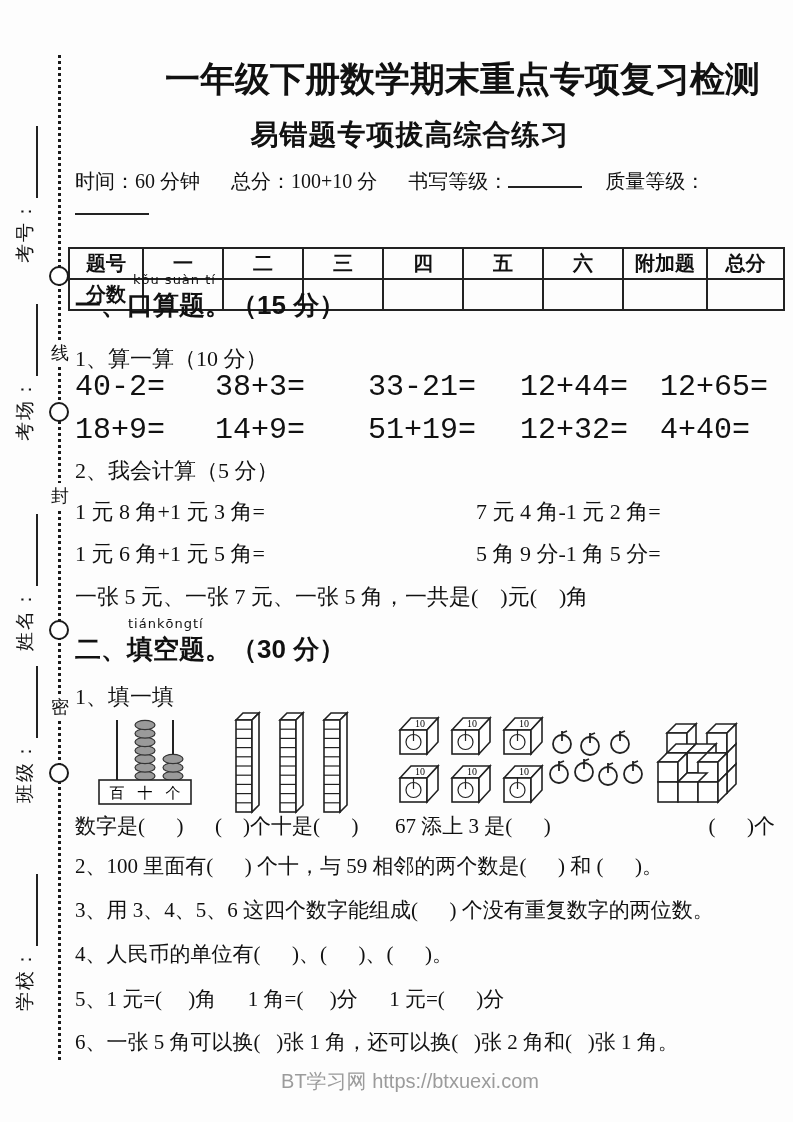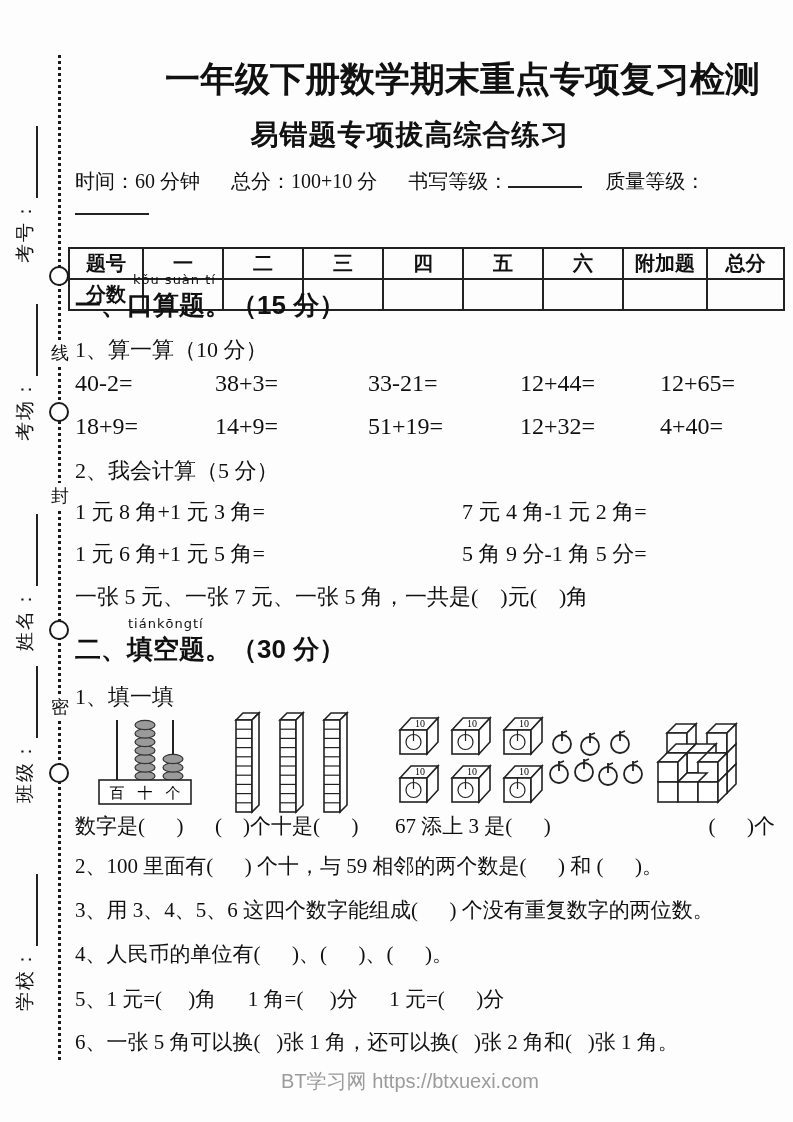--- a/index.html
+++ b/index.html
@@ -33,23 +33,23 @@
   
   table.score{position:absolute;left:68px;top:210px;border-collapse:collapse;
               table-layout:fixed;width:697px;font-size:20px;margin-top:37px;}
   table.score td{border:2px solid #222;height:29px;text-align:center;padding:0;font-weight:600;}
 
   
   .pinyin{position:absolute;font-family:"DejaVu Sans",sans-serif;font-size:13px;letter-spacing:1px;}
   .h-sec{position:absolute;font-size:26px;font-weight:700;font-family:"Liberation Sans",sans-serif;}
   .line{position:absolute;font-size:21px;}
   .calc-row{position:absolute;left:75px;width:690px;display:grid;
-            grid-template-columns:140px 153px 152px 140px auto;font-size:24px;}
+            grid-template-columns:140px 153px 152px 140px auto;font-size:30px;font-family:Liberation Mono, monospace;}
   .money-row{position:absolute;left:75px;width:690px;display:grid;
-             grid-template-columns:387px auto;font-size:22px;}
+             grid-template-columns:387px auto;font-size:22px;gap:14px;}
   .fill-row{position:absolute;left:75px;width:700px;display:grid;
             grid-template-columns:140px 180px 200px auto;font-size:21px;}
 
   
   .fig{position:absolute;}
   svg .st{stroke:#222;stroke-width:1.6;fill:#fff;}
   svg .bead{fill:#9a9a9a;stroke:#333;stroke-width:1.2;}
   svg .thin{stroke:#222;stroke-width:1.2;fill:none;}
 
   .footer{position:absolute;left:60px;top:1068px;width:700px;text-align:center;
@@ -121,21 +121,21 @@
       <td></td>
       <td></td>
       <td></td>
       <td></td>
     </tr>
   </tbody>
     </table>
 
   <div class="pinyin" style="left:133px;top:272px" data-bind="section1.pinyin">kǒu suàn tí</div>
   <div class="h-sec" style="left:75px;top:288px" data-bind="section1.heading">一、口算题。（15 分）</div>
-  <div class="line" style="left:75px;top:335px;font-size:22px" data-bind="section1.part1_title">1、算一算（10 分）</div>
+  <div class="line" style="left:75px;top:344px;font-size:22px" data-bind="section1.part1_title">1、算一算（10 分）</div>
 
   <div class="calc-row" style="top:370px">
     <span data-bind="section1.calc_row1.0">40-2=</span>
     <span data-bind="section1.calc_row1.1">38+3=</span>
     <span data-bind="section1.calc_row1.2">33-21=</span>
     <span data-bind="section1.calc_row1.3">12+44=</span>
     <span data-bind="section1.calc_row1.4">12+65=</span>
   </div>
   <div class="calc-row" style="top:413px">
     <span data-bind="section1.calc_row2.0">18+9=</span>

